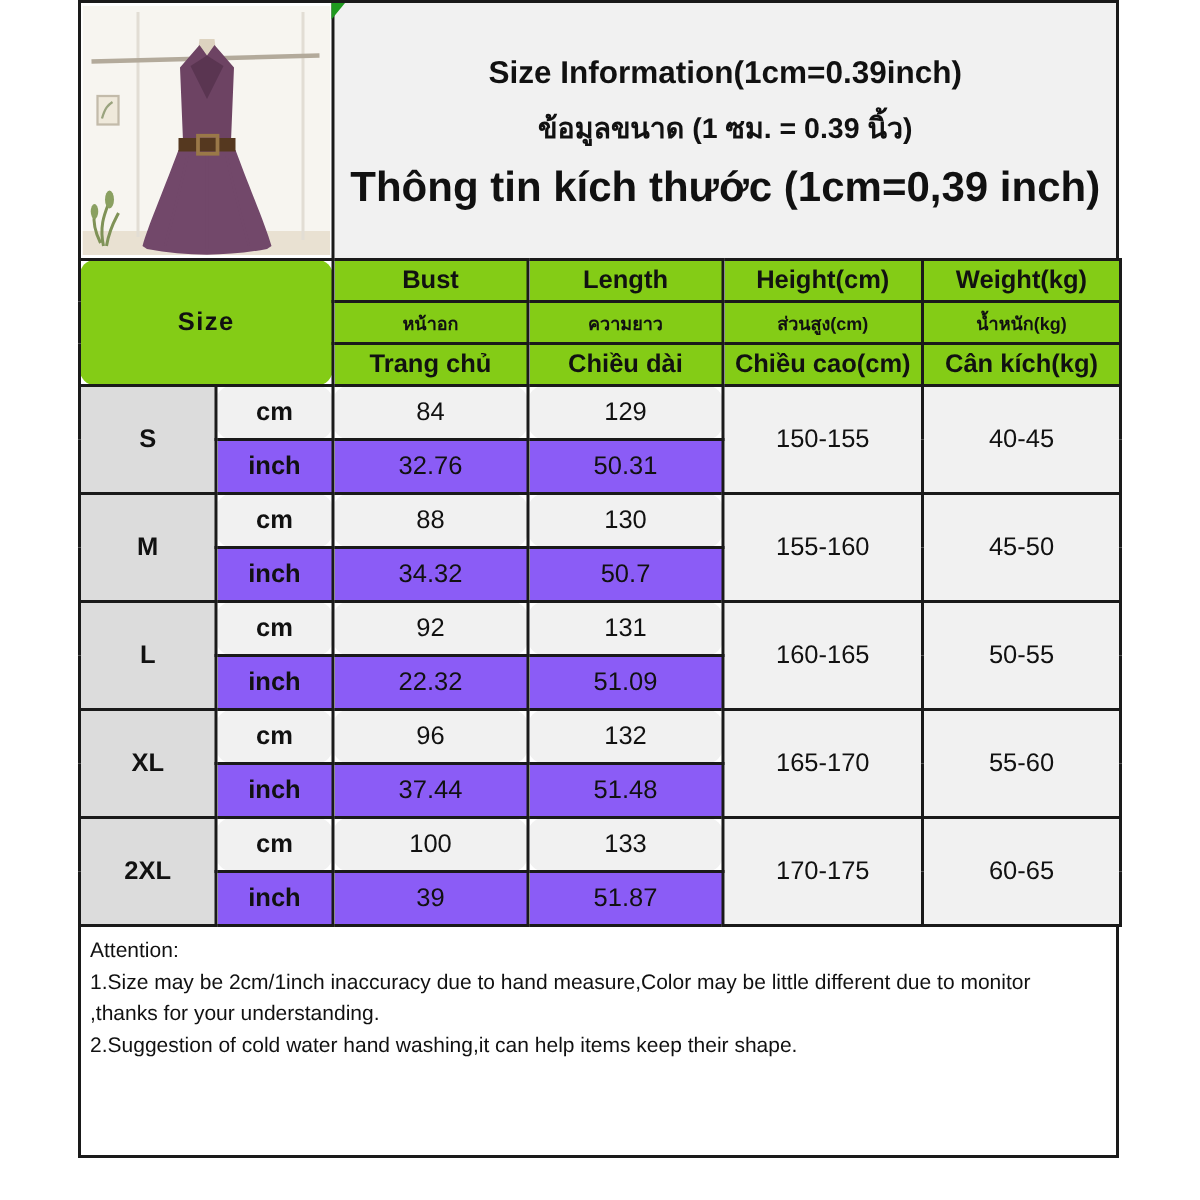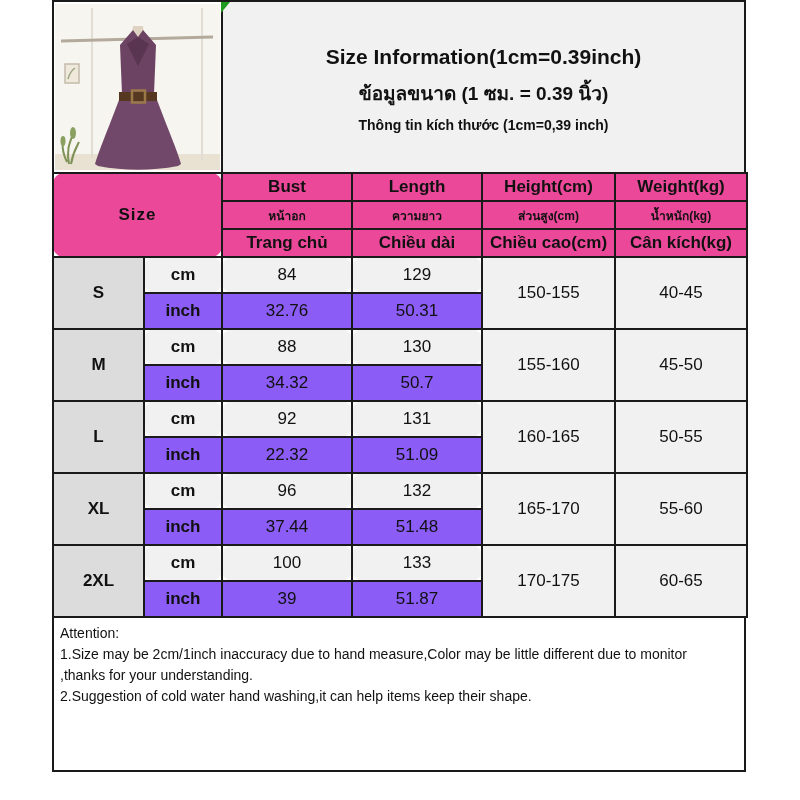--- a/index.html
+++ b/index.html
@@ -9,29 +9,29 @@
 
   
   .top-section{display:flex;height:172px;box-sizing:border-box;
                border:2px solid #1a1a1a;border-bottom:none;background:#f1f1f1;position:relative;}
   .photo-cell{width:169px;box-sizing:border-box;border-right:2px solid #1a1a1a;
               background:#ffffff;display:flex;align-items:center;justify-content:center;}
   .title-cell{flex:1;display:flex;flex-direction:column;align-items:center;
               justify-content:center;text-align:center;gap:9px;padding-top:4px;}
   .title-en{font-size:21px;font-weight:bold;}
   .title-th{font-size:19px;font-weight:bold;}
-  .title-vi{font-size:14px;font-weight:bold;}
+  .title-vi{font-size:28px;font-weight:bold;}
   .green-marker{position:absolute;left:167px;top:0;width:0;height:0;
                 border-top:11px solid #1f9a1f;border-right:9px solid transparent;}
 
   
   table.size-table{width:694px;table-layout:fixed;border-collapse:collapse;}
   table.size-table td{border:2px solid #1a1a1a;text-align:center;vertical-align:middle;
                       font-size:17px;padding:0;overflow:hidden;white-space:nowrap;}
-  tr.hdr-row td{height:26px;background:#ec4899;font-weight:bold;}
+  tr.hdr-row td{height:26px;background:#84cc16;font-weight:bold;}
   tr.hdr-row.th-row td{font-size:12px;}
   td.size-big{background:#e3e3e3;font-weight:bold;font-size:30px;letter-spacing:1px;border-radius:11px;}
   tr.cm-row td{height:34px;}
   tr.inch-row td{height:34px;background:#8b5cf6;}
   td.size-cell{background:#dcdcdc;font-weight:bold;font-size:19px;}
   td.unit-cell{font-weight:bold;}
   tr.cm-row td.unit-cell, tr.cm-row td.val-cell{background:#f1f1f1;border-radius:11px;}
   td.range-cell{background:#f1f1f1;}
 
   

